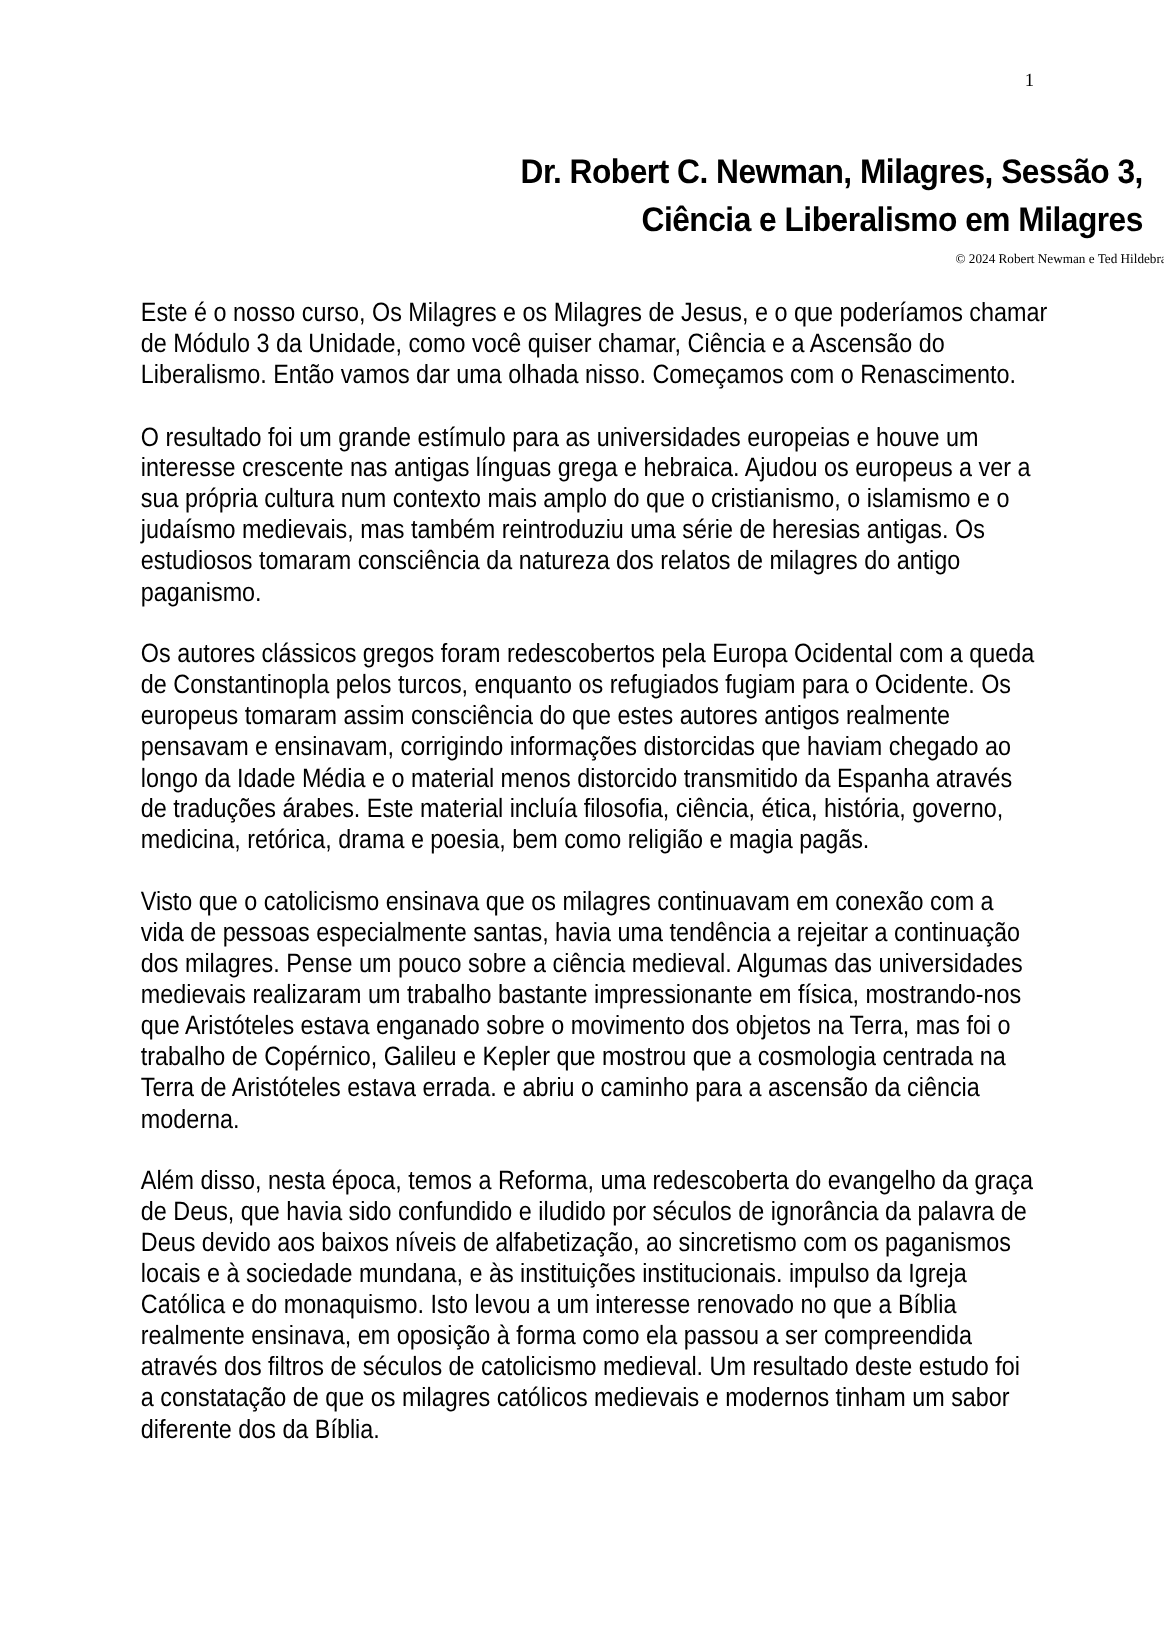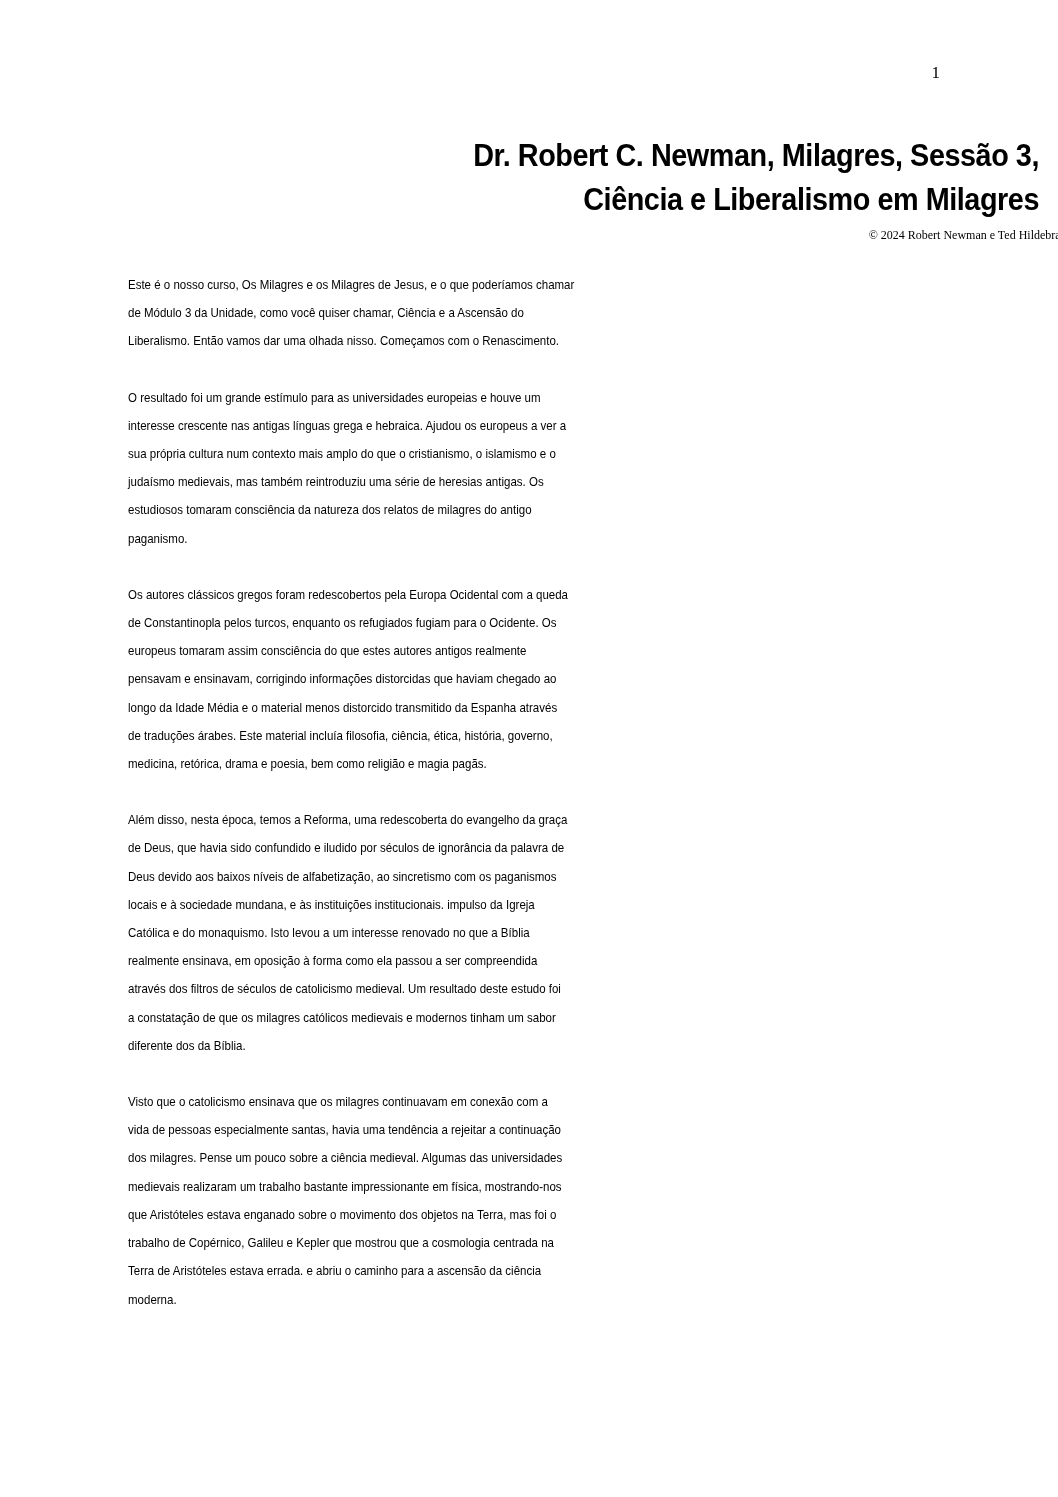--- a/index.html
+++ b/index.html
@@ -46,21 +46,21 @@
       line-height: 26px;
       display: block;
       margin-top: 0px;
     }
     .body {
       position: absolute;
       top: 271px;
       left: 128px;
       width: 880px;
       font-family: "Liberation Sans", sans-serif;
-      font-size: 13px;
+      font-size: 24px;
       line-height: 28.2px;
     }
     .para {
       margin: 0 0 28px 0;
     }
     .line {
       display: block;
       white-space: nowrap;
       transform: scaleX(0.885);
       transform-origin: left;
@@ -94,33 +94,33 @@
   <p class="para">
     <span class="line">Os autores clássicos gregos foram redescobertos pela Europa Ocidental com a queda</span>
     <span class="line">de Constantinopla pelos turcos, enquanto os refugiados fugiam para o Ocidente. Os</span>
     <span class="line">europeus tomaram assim consciência do que estes autores antigos realmente</span>
     <span class="line">pensavam e ensinavam, corrigindo informações distorcidas que haviam chegado ao</span>
     <span class="line">longo da Idade Média e o material menos distorcido transmitido da Espanha através</span>
     <span class="line">de traduções árabes. Este material incluía filosofia, ciência, ética, história, governo,</span>
     <span class="line">medicina, retórica, drama e poesia, bem como religião e magia pagãs.</span>
   </p>
   <p class="para">
+    <span class="line">Visto que o catolicismo ensinava que os milagres continuavam em conexão com a</span>
+    <span class="line">vida de pessoas especialmente santas, havia uma tendência a rejeitar a continuação</span>
+    <span class="line">dos milagres. Pense um pouco sobre a ciência medieval. Algumas das universidades</span>
+    <span class="line">medievais realizaram um trabalho bastante impressionante em física, mostrando-nos</span>
+    <span class="line">que Aristóteles estava enganado sobre o movimento dos objetos na Terra, mas foi o</span>
+    <span class="line">trabalho de Copérnico, Galileu e Kepler que mostrou que a cosmologia centrada na</span>
+    <span class="line">Terra de Aristóteles estava errada. e abriu o caminho para a ascensão da ciência</span>
+    <span class="line">moderna.</span>
+  </p>
+  <p class="para">
     <span class="line">Além disso, nesta época, temos a Reforma, uma redescoberta do evangelho da graça</span>
     <span class="line">de Deus, que havia sido confundido e iludido por séculos de ignorância da palavra de</span>
     <span class="line">Deus devido aos baixos níveis de alfabetização, ao sincretismo com os paganismos</span>
     <span class="line">locais e à sociedade mundana, e às instituições institucionais. impulso da Igreja</span>
     <span class="line">Católica e do monaquismo. Isto levou a um interesse renovado no que a Bíblia</span>
     <span class="line">realmente ensinava, em oposição à forma como ela passou a ser compreendida</span>
     <span class="line">através dos filtros de séculos de catolicismo medieval. Um resultado deste estudo foi</span>
     <span class="line">a constatação de que os milagres católicos medievais e modernos tinham um sabor</span>
     <span class="line">diferente dos da Bíblia.</span>
   </p>
-  <p class="para">
-    <span class="line">Visto que o catolicismo ensinava que os milagres continuavam em conexão com a</span>
-    <span class="line">vida de pessoas especialmente santas, havia uma tendência a rejeitar a continuação</span>
-    <span class="line">dos milagres. Pense um pouco sobre a ciência medieval. Algumas das universidades</span>
-    <span class="line">medievais realizaram um trabalho bastante impressionante em física, mostrando-nos</span>
-    <span class="line">que Aristóteles estava enganado sobre o movimento dos objetos na Terra, mas foi o</span>
-    <span class="line">trabalho de Copérnico, Galileu e Kepler que mostrou que a cosmologia centrada na</span>
-    <span class="line">Terra de Aristóteles estava errada. e abriu o caminho para a ascensão da ciência</span>
-    <span class="line">moderna.</span>
-  </p>
 </div>
 
 </body></html>

